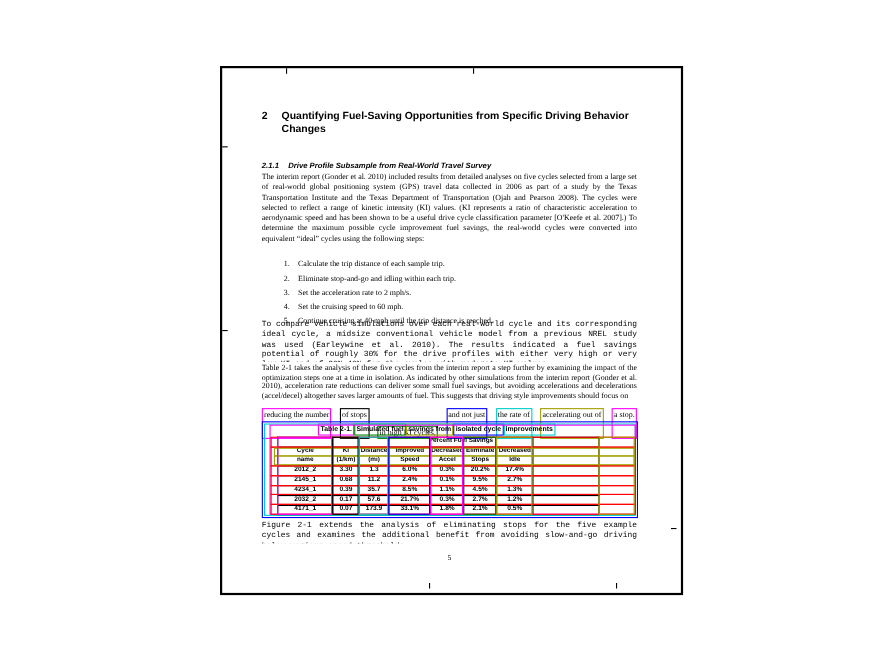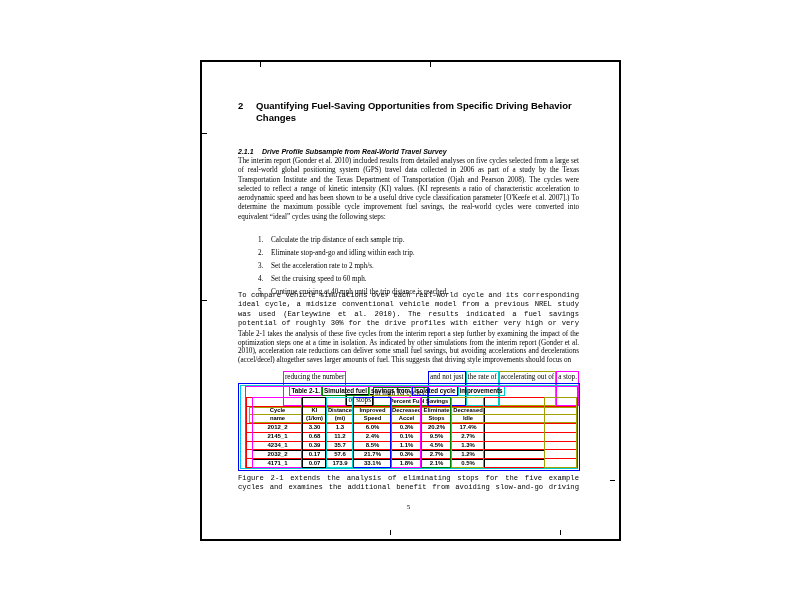--- a/index.html
+++ b/index.html
@@ -25,21 +25,21 @@
   #para1{top:157px;height:76px;}
   #para2{top:291px;height:38px;font-family:Liberation Mono, monospace;}
   #para3{top:330px;height:43px;line-height:8.6px;}
   #para4{top:474px;height:20px;font-family:Liberation Mono, monospace;}
 
   .listwrap{position:absolute;left:258px;top:236px;width:300px;font-size:7.2px;}
   .listrow{display:flex;margin-bottom:4.2px;line-height:8.8px;}
   .listrow .lnum{width:13px;flex:none;}
 
   .boxedline{position:absolute;left:238px;top:371px;width:341px;display:flex;
-             justify-content:flex-end;font-size:7.2px;line-height:10px;white-space:nowrap;}
+             justify-content:space-between;font-size:7.2px;line-height:10px;white-space:nowrap;}
   .boxedline span{border:1px solid #000;padding:0 1px;}
 
   .tbl-title{position:absolute;left:246px;top:385px;width:302px;text-align:center;
              font-family:"Liberation Sans",sans-serif;font-weight:bold;font-size:6.3px;line-height:9px;white-space:nowrap;}
   .tbl-title span{display:inline-block;border:1px solid #000;padding:0 1px;}
 
   table.datatable{position:absolute;left:252px;top:397px;width:292px;border-collapse:collapse;
                   font-family:"Liberation Sans",sans-serif;font-weight:bold;font-size:5.8px;
                   text-align:center;table-layout:fixed;}
   table.datatable td,table.datatable th{border:1px solid #000;padding:0;line-height:7.5px;
@@ -102,21 +102,21 @@
         <span>Continue cruising at 40 mph until the trip distance is reached.</span>
       </div>
     </div>
 
   <div class="para" id="para2">To compare vehicle simulations over each real-world cycle and its corresponding ideal cycle, a midsize conventional vehicle model from a previous NREL study was used (Earleywine et al. 2010). The results indicated a fuel savings potential of roughly 30% for the drive profiles with either very high or very low KI and of 30%–40% for the cycles with moderate KI values.</div>
 
   <div class="para" id="para3">Table 2-1 takes the analysis of these five cycles from the interim report a step further by examining the impact of the optimization steps one at a time in isolation. As indicated by other simulations from the interim report (Gonder et al. 2010), acceleration rate reductions can deliver some small fuel savings, but avoiding accelerations and decelerations (accel/decel) altogether saves larger amounts of fuel. This suggests that driving style improvements should focus on</div>
 
   <div class="boxedline" id="boxed-line">
       <span style="border-color: rgb(255, 0, 255);">reducing the number</span>
-      <span style="border-color: rgb(0, 0, 0); margin-top: 23px;">of stops</span>
+      <span style="border-color: rgb(0, 0, 0);">of stops</span>
       <span style="border-color: rgb(0, 128, 0); margin-top: 16px;">in high KI cycles,</span>
       <span style="border-color: rgb(0, 0, 255);">and not just</span>
       <span style="border-color: rgb(0, 204, 204);">the rate of</span>
       <span style="border-color: rgb(160, 160, 0);">accelerating out of</span>
       <span style="border-color: rgb(255, 0, 255);">a stop.</span>
     </div>
 
   <div class="tbl-title" id="table-title"><span style="border-color: rgb(255, 0, 255);">Table 2-1.</span><span style="border-color: rgb(0, 128, 0);">Simulated fuel</span><span style="border-color: rgb(160, 160, 0);">savings from</span><span style="border-color: rgb(0, 0, 255);">isolated cycle</span><span style="border-color: rgb(0, 204, 204);">improvements</span></div>
 
   <table class="datatable">

